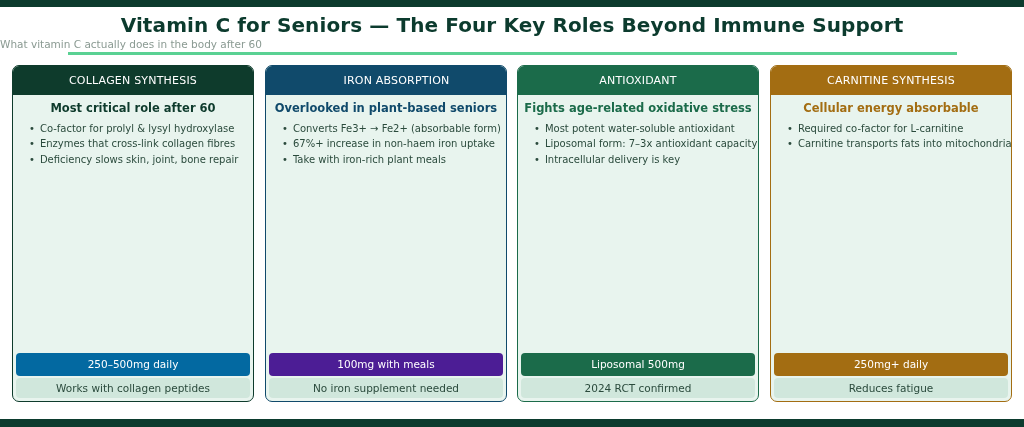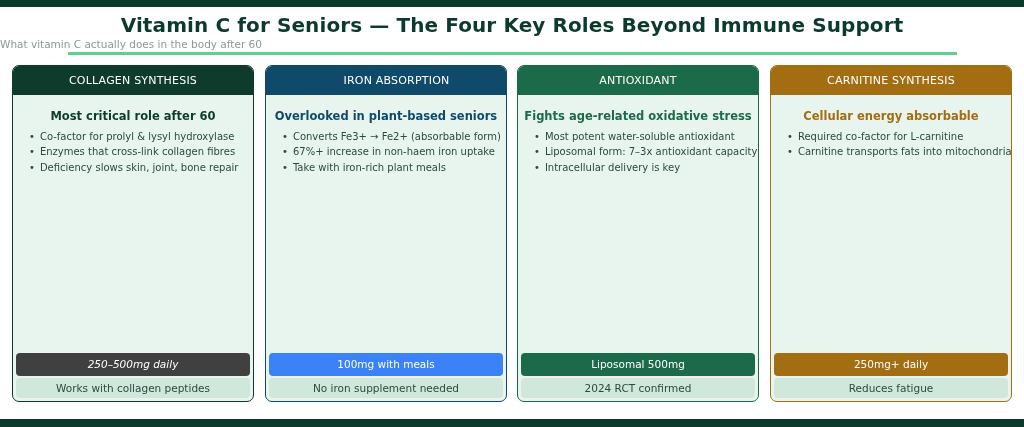--- a/index.html
+++ b/index.html
@@ -9,21 +9,21 @@
   .bottombar { position: absolute; left: 0; top: 419px; width: 1024px; height: 8px; background: #0c3b2e; }
   .title { position: absolute; left: 0; top: 13px; width: 1024px; text-align: center;
            font-size: 20px; font-weight: bold; color: #0c3b2e; letter-spacing: 0.1px; }
   .subtitle { position: absolute; left: 0; top: 38px; width: 1024px; text-align: left;
               font-size: 10.5px; color: #8a9a92; }
   .rule { position: absolute; left: 68px; top: 52px; width: 889px; height: 3px; background: #5ad193; }
   .card { position: absolute; top: 65px; width: 242px; height: 337px; border-radius: 7px;
           border: 1.5px solid; background: #e8f4ee; overflow: hidden; }
   .card-header { height: 29px; line-height: 29px; text-align: center; color: #ffffff;
                  font-size: 11px; letter-spacing: 0.2px; }
-  .card-subtitle { text-align: center; font-weight: bold; font-size: 11.5px; margin-top: 14px; }
+  .card-subtitle { text-align: center; font-weight: bold; font-size: 11.5px; margin-top: 6px; }
   .bullets { list-style: none; margin-top: 6px; padding-left: 16px; }
   .bullets li { font-size: 10px; color: #2a4a3c; line-height: 15.3px; white-space: nowrap; }
   .bullets li::before { content: "•"; margin-right: 5px; color: #2a4a3c; }
   .pill-main { position: absolute; left: 3px; right: 3px; top: 287px; height: 23px; line-height: 23px;
                border-radius: 4px; text-align: center; color: #ffffff; font-size: 10.5px; }
   .pill-note { position: absolute; left: 3px; right: 3px; top: 312px; height: 20px; line-height: 20px;
                border-radius: 4px; text-align: center; color: #2a4a3c; font-size: 10.5px; background: #d0e7dc; }
 </style>
 </head>
 <body>
@@ -35,33 +35,33 @@
 <div class="rule"></div>
 
 <div class="card" style="left: 12px; border-color: rgb(14, 59, 44);">
   <div class="card-header" style="background: rgb(14, 59, 44); text-align: center;">COLLAGEN SYNTHESIS</div>
   <div class="card-subtitle" style="color: rgb(14, 59, 44);">Most critical role after 60</div>
   <ul class="bullets">
     <li>Co-factor for prolyl &amp; lysyl hydroxylase</li>
     <li>Enzymes that cross-link collagen fibres</li>
     <li>Deficiency slows skin, joint, bone repair</li>
   </ul>
-  <div class="pill-main" style="background: #404040; font-style: italic;">250–500mg daily</div>
+  <div class="pill-main" style="background: #0369a1;">250–500mg daily</div>
   <div class="pill-note">Works with collagen peptides</div>
 </div>
 
 <div class="card" style="left: 265px; border-color: rgb(16, 74, 107);">
   <div class="card-header" style="background: rgb(16, 74, 107); padding-left: 21px;">IRON ABSORPTION</div>
   <div class="card-subtitle" style="color: rgb(16, 74, 107);">Overlooked in plant-based seniors</div>
   <ul class="bullets">
     <li>Converts Fe3+ → Fe2+ (absorbable form)</li>
     <li>67%+ increase in non-haem iron uptake</li>
     <li>Take with iron-rich plant meals</li>
   </ul>
-  <div class="pill-main" style="background: #3b82f6;">100mg with meals</div>
+  <div class="pill-main" style="background: #4c1d95;">100mg with meals</div>
   <div class="pill-note">No iron supplement needed</div>
 </div>
 
 <div class="card" style="left: 517px; border-color: rgb(27, 107, 74);">
   <div class="card-header" style="background: rgb(27, 107, 74);">ANTIOXIDANT</div>
   <div class="card-subtitle" style="color: rgb(27, 107, 74);">Fights age-related oxidative stress</div>
   <ul class="bullets">
     <li>Most potent water-soluble antioxidant</li>
     <li>Liposomal form: 7–3x antioxidant capacity</li>
     <li>Intracellular delivery is key</li>

